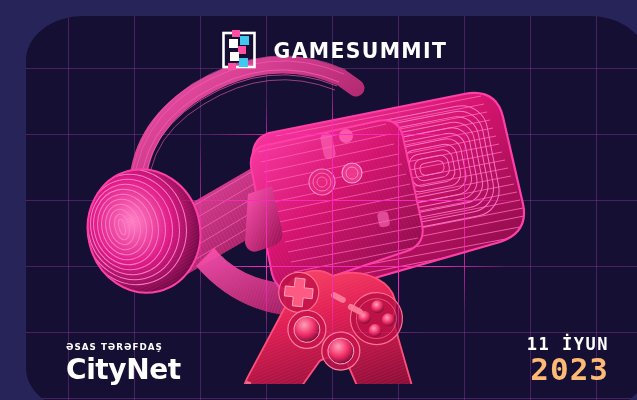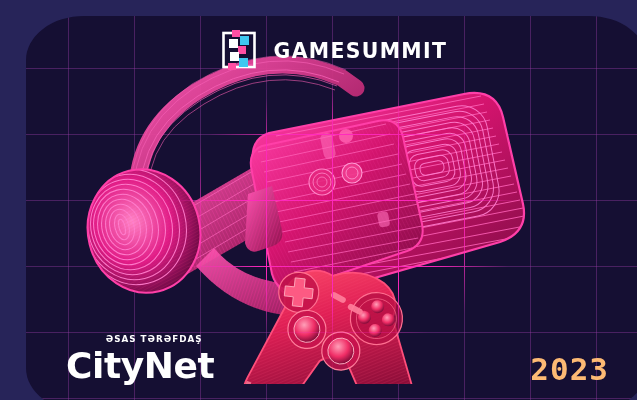--- a/index.html
+++ b/index.html
@@ -97,36 +97,35 @@
     transform: scaleX(0.95);
     white-space: nowrap;
   }
 
   
   #sponsor {
     position: absolute;
     left: 40px;
     bottom: 28px;
     z-index: 6;
-    text-align: right;
   }
   #sponsor-label {
     color: #FFFFFF;
     font-size: 9.5px;
     font-weight: 700;
     letter-spacing: 1.1px;
     font-family: "DejaVu Sans", sans-serif;
     transform: scaleX(0.92);
     transform-origin: left center;
     margin-bottom: 4px;
     white-space: nowrap;
   }
   #sponsor-name {
     color: #FFFFFF;
-    font-size: 36px;
+    font-size: 28px;
     font-weight: 700;
     letter-spacing: -0.4px;
     font-family: "DejaVu Sans", sans-serif;
     line-height: 1;
     white-space: nowrap;
   }
 
   
   #date {
     position: absolute;
@@ -414,17 +413,18 @@
       </svg>
       <div id="brand-word">GAMESUMMIT</div>
     </div>
 
     <div id="sponsor">
       <div id="sponsor-label">ƏSAS TƏRƏFDAŞ</div>
       <div id="sponsor-name">CityNet</div>
     </div>
 
     <div id="date">
+      <div id="date-day">11 İYUN</div>
       <div id="date-year">2023</div>
     </div>
 
   </div>
 </div>
 
 </body></html>

